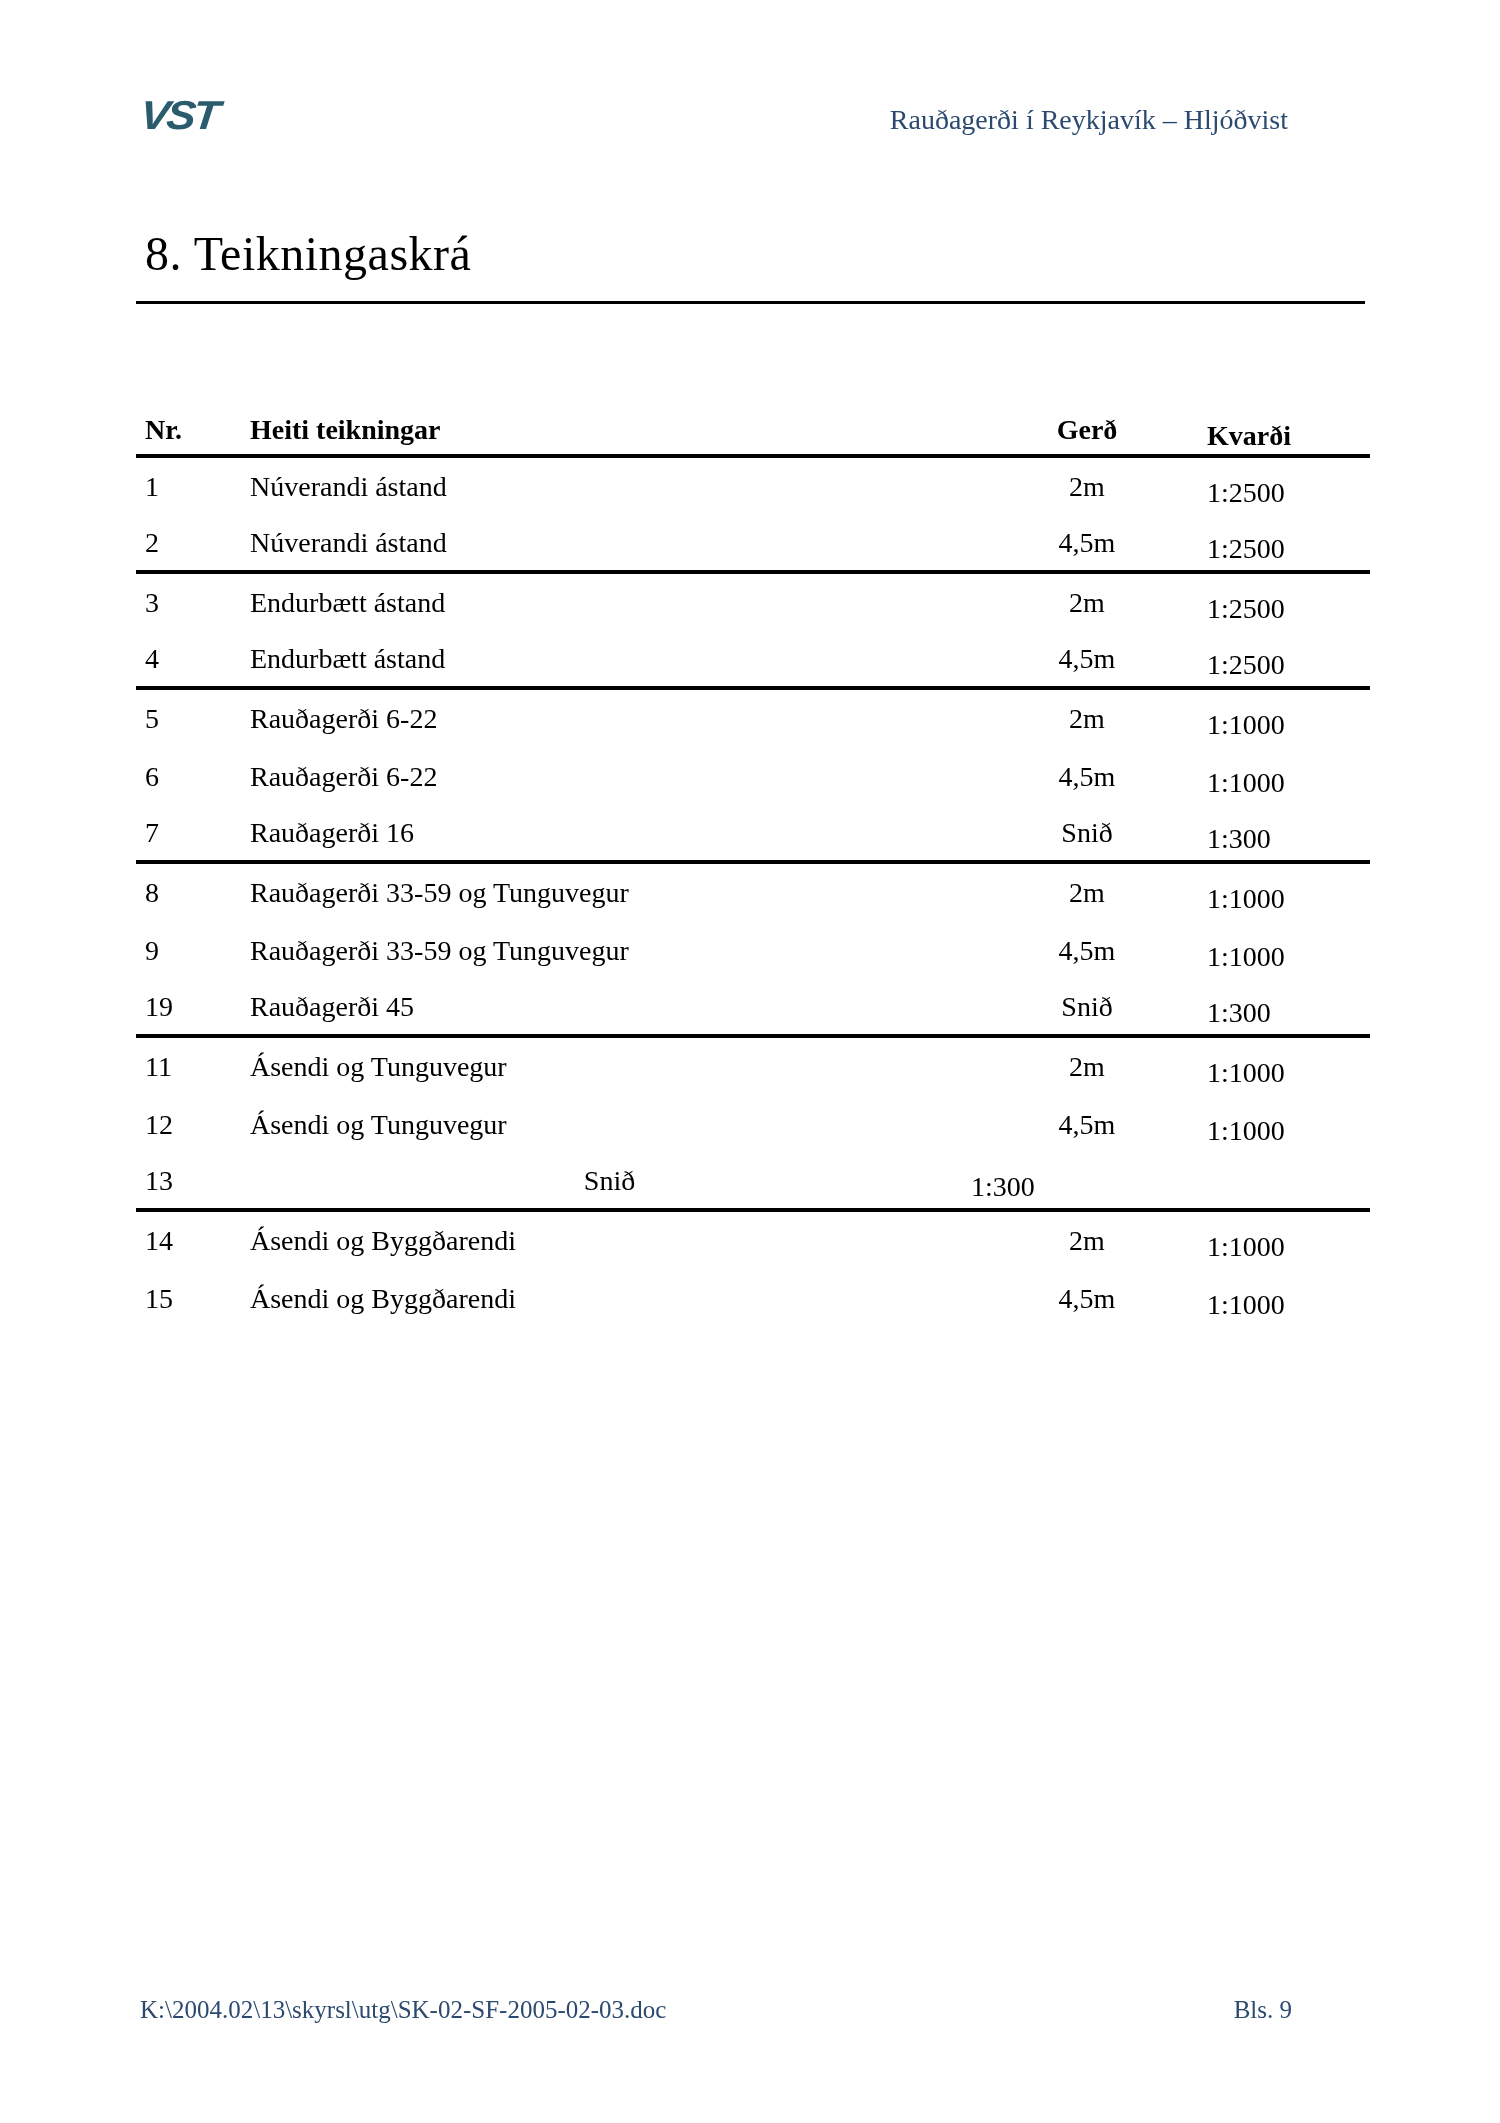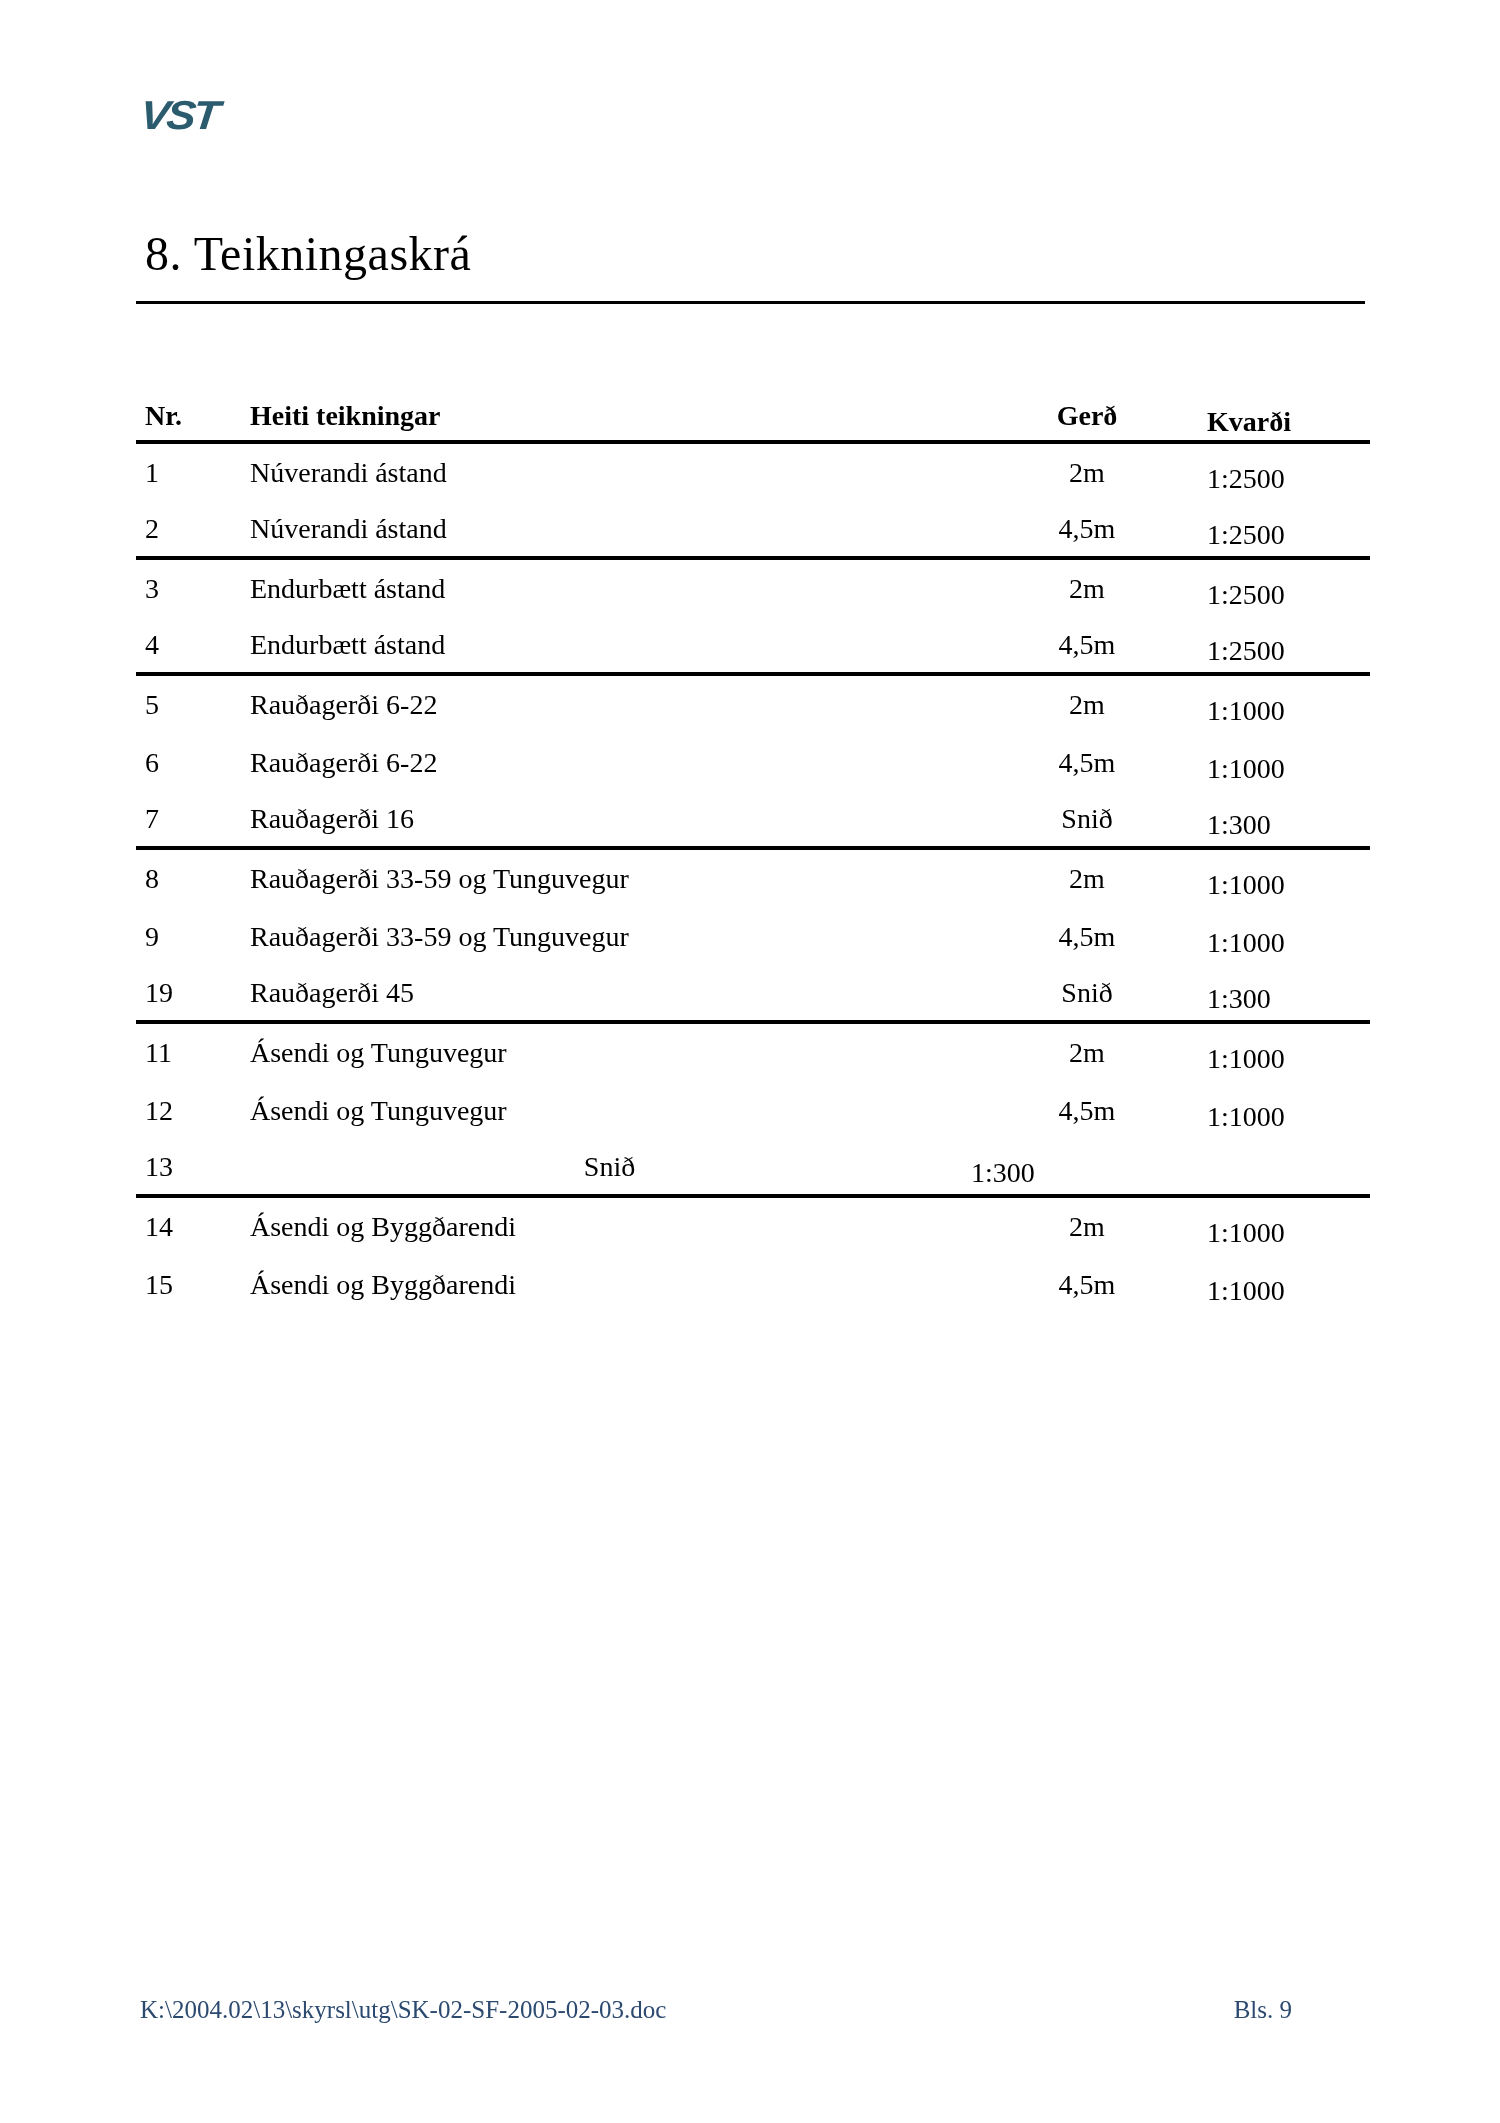--- a/index.html
+++ b/index.html
@@ -51,21 +51,21 @@
     left:136px;
     top:301px;
     width:1229px;
     height:3px;
     background:#000000;
   }
   
   .dtable {
     position:absolute;
     left:136px;
-    top:392px;
+    top:406px;
     width:1234px;
     font-size:28px;
   }
   .trow {
     display:grid;
     grid-template-columns:114px 719px 236px 165px;
     align-items:center;
     height:58px;
     box-sizing:border-box;
   }
@@ -100,20 +100,21 @@
     white-space:nowrap;
   }
 </style>
 </head>
 <body>
 
 <div class="page" style="--navy: #2C4A70; --teal: #2B5C6E;">
 
   <div class="logo">VST</div>
 
+  <div class="header-right">Rauðagerði í Reykjavík – Hljóðvist</div>
 
   <h1 class="title">8. Teikningaskrá</h1>
 
   <div class="title-rule"></div>
 
   <div class="dtable">
     <div class="trow thead">
       <div class="tcell c0">Nr.</div>
       <div class="tcell c1">Heiti teikningar</div>
       <div class="tcell c2">Gerð</div>

